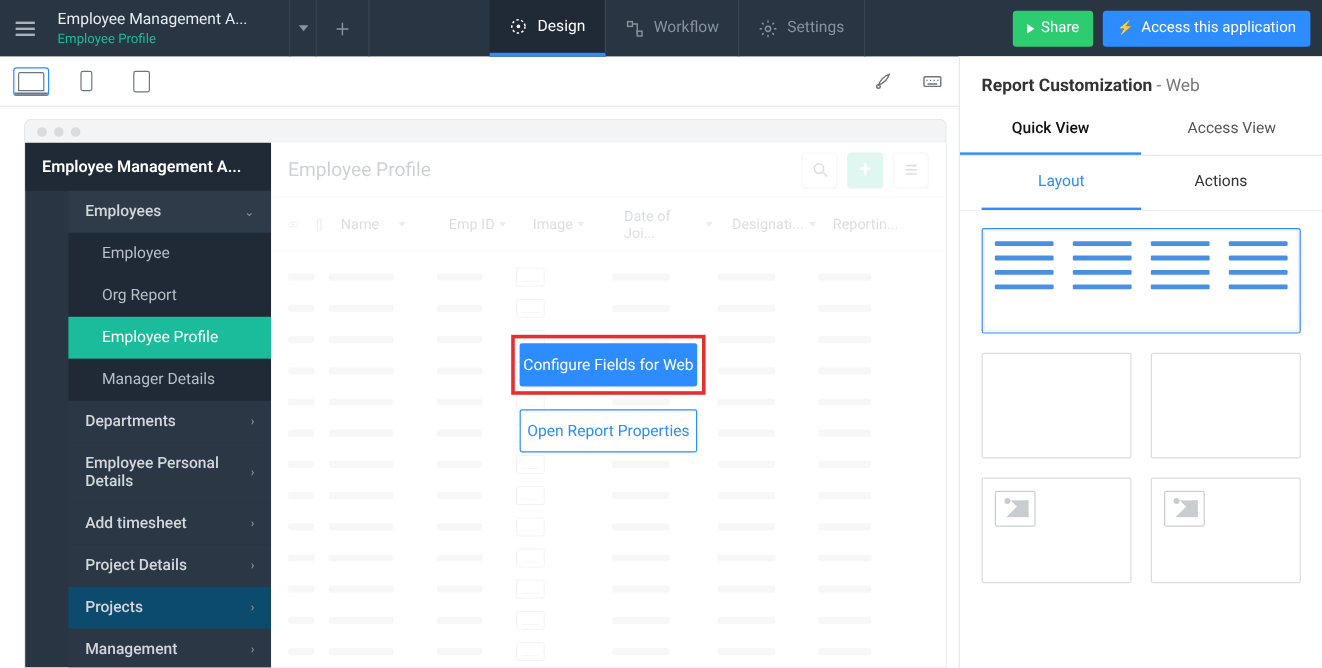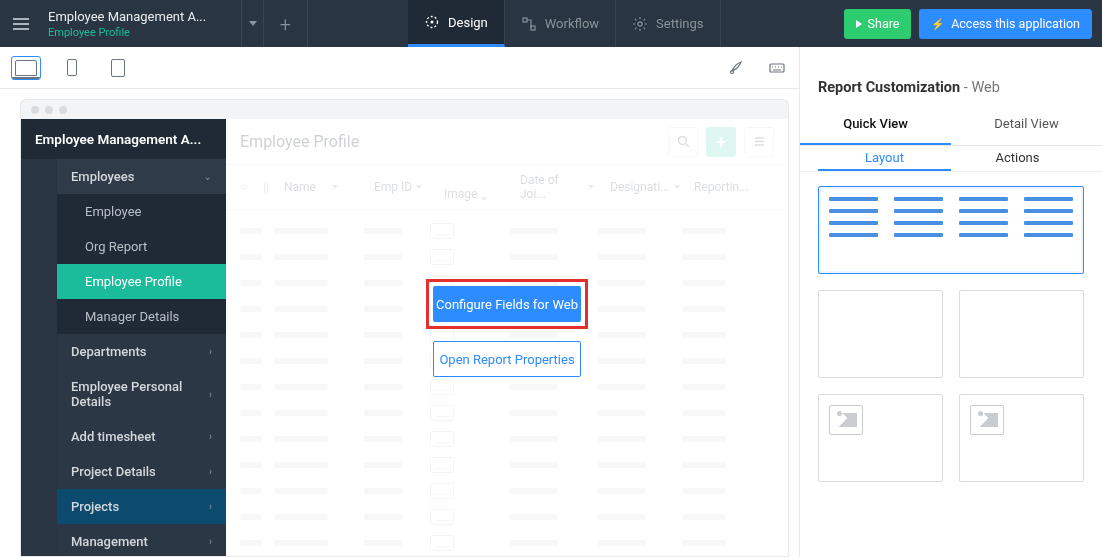--- a/index.html
+++ b/index.html
@@ -64,21 +64,21 @@
 .faded-layer { position: absolute; inset: 0; opacity: 0.35; pointer-events: none; }
 .report-header { height: 46px; display: flex; align-items: center; padding: 0 14px; border-bottom: 1px solid #eef0f1; }
 .report-title { font-size: 16px; color: #757c84; flex: 1; }
 .header-icons { display: flex; gap: 8px; align-items: center; }
 .hdr-icon { width: 30px; height: 30px; border: 1px solid #e6e8ea; border-radius: 3px; display: flex; align-items: center; justify-content: center; color: #9aa0a7; font-size: 13px; }
 .hdr-icon.add { background: #a8e6d5; border-color: #a8e6d5; color: #fff; font-size: 18px; font-weight: 600; }
 .grid-header { display: flex; padding: 8px 14px; border-bottom: 1px solid #eef0f1; font-size: 12px; color: #9aa0a7; gap: 0; }
 .col { padding-right: 16px; display: flex; align-items: center; gap: 4px; }
 .col.name { width: 90px; gap: 16px; }
 .col.emp { width: 70px; }
-.col.img { width: 76px; align-items: flex-end; }
+.col.img { width: 76px; }
 .col.date { width: 90px; }
 .col.desig { width: 84px; }
 .col.report { width: 70px; }
 .sort-caret { width: 0; height: 0; border-left: 3px solid transparent; border-right: 3px solid transparent; border-top: 4px solid #c9cdd1; }
 .placeholder-rows { padding: 8px 14px; }
 .ph-row { display: flex; align-items: center; height: 26px; gap: 0; }
 .ph-seg { height: 6px; background: #e9ebec; border-radius: 2px; }
 .ph-seg.name { width: 54px; margin-right: 36px; }
 .ph-seg.spacer-first { width: 22px; margin-right: 12px; }
 .ph-seg.emp { width: 38px; margin-right: 28px; }
@@ -89,27 +89,27 @@
 .ph-seg.report { width: 44px; }
 
 
 .overlay-buttons { position: absolute; left: 50%; top: 160px; transform: translateX(-50%); display: flex; flex-direction: column; gap: 12px; align-items: center; z-index: 5; }
 .overlay-frame { border: 3px solid #e42f2f; padding: 4px; }
 .btn-wide { width: 148px; height: 36px; display: flex; align-items: center; justify-content: center; font-size: 13px; border-radius: 2px; cursor: pointer; }
 .btn-primary { background: #2d8cff; color: #fff; border: none; }
 .btn-outline { background: #fff; color: #2d8cff; border: 1px solid #2d8cff; }
 
 
-.panel-title { padding: 32px 18px 8px; font-size: 14.5px; color: #333; }
+.panel-title { padding: 16px 18px 8px; font-size: 14.5px; color: #333; }
 .panel-title .suffix { color: #777; font-weight: 400; }
 .view-tabs { display: flex; border-bottom: 1px solid #e6e8ea; }
 .view-tab { flex: 1; text-align: center; padding: 12px 0; font-size: 13px; color: #555; cursor: pointer; }
 .view-tab.active { color: #111; border-bottom: 2px solid #2d8cff; font-weight: 500; }
 .sub-tabs { display: flex; padding: 0 18px; border-bottom: 1px solid #eef0f1; }
-.sub-tab { flex: 1; text-align: center; padding: 4px 0; font-size: 13px; cursor: pointer; color: #333; }
+.sub-tab { flex: 1; text-align: center; padding: 14px 0; font-size: 13px; cursor: pointer; color: #333; }
 .sub-tab.active { color: #2d8cff; border-bottom: 2px solid #2d8cff; }
 .layout-grid { padding: 14px 18px; display: grid; grid-template-columns: 1fr 1fr; gap: 16px; }
 .layout-card { height: 88px; border: 1px solid #d9dcdf; border-radius: 2px; padding: 10px; cursor: pointer; position: relative; }
 .layout-card.wide { grid-column: 1 / span 2; }
 .layout-card.selected { border: 1.5px solid #2d8cff; box-shadow: 0 0 0 2px rgba(45,140,255,0.08) inset; }
 
 
 .lc-lines { display: flex; flex-direction: column; gap: 8px; }
 .lc-row4 { display: flex; gap: 16px; }
 .lc-bar { height: 4px; background: #4a90e2; border-radius: 1px; flex: 1; }
@@ -450,21 +450,21 @@
       </div>
     </div>
   </div>
 
   <div class="right">
     <div class="panel-title">
       <b>Report Customization</b><span class="suffix"> - Web</span>
     </div>
     <div class="view-tabs">
       <div class="view-tab active"><span>Quick View</span></div>
-      <div class="view-tab"><span>Detail View</span></div>
+      <div class="view-tab"><span>Access View</span></div>
     </div>
     <div class="sub-tabs">
       <div class="sub-tab active"><span>Layout</span></div>
       <div class="sub-tab"><span>Actions</span></div>
     </div>
     <div class="layout-grid">
 
       <div class="layout-card wide selected">
         <div class="lc-lines">
           <div class="lc-row4">

